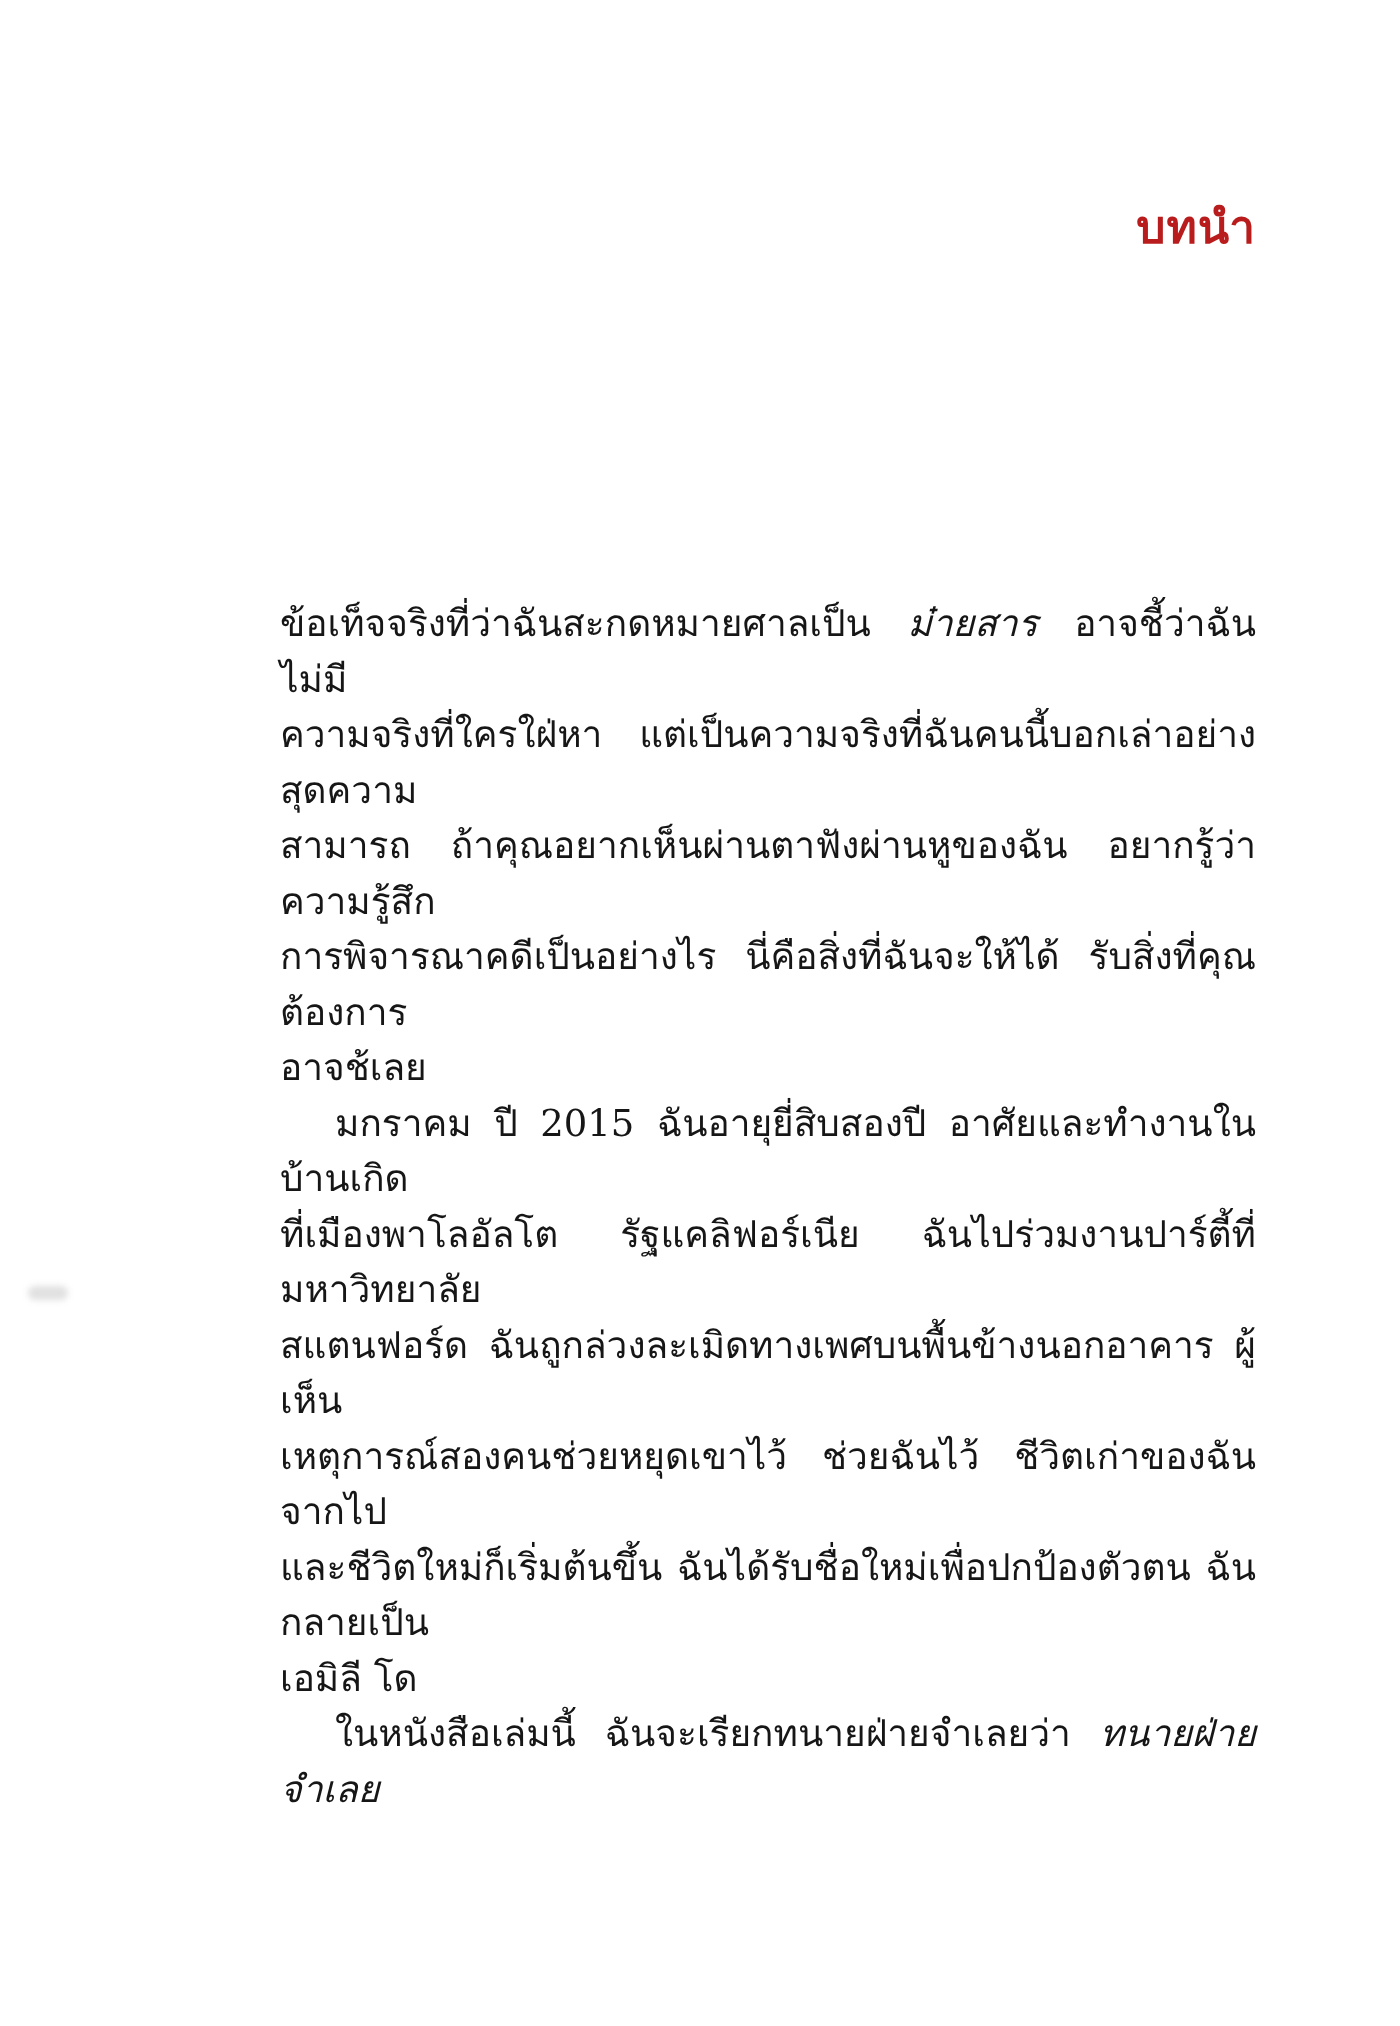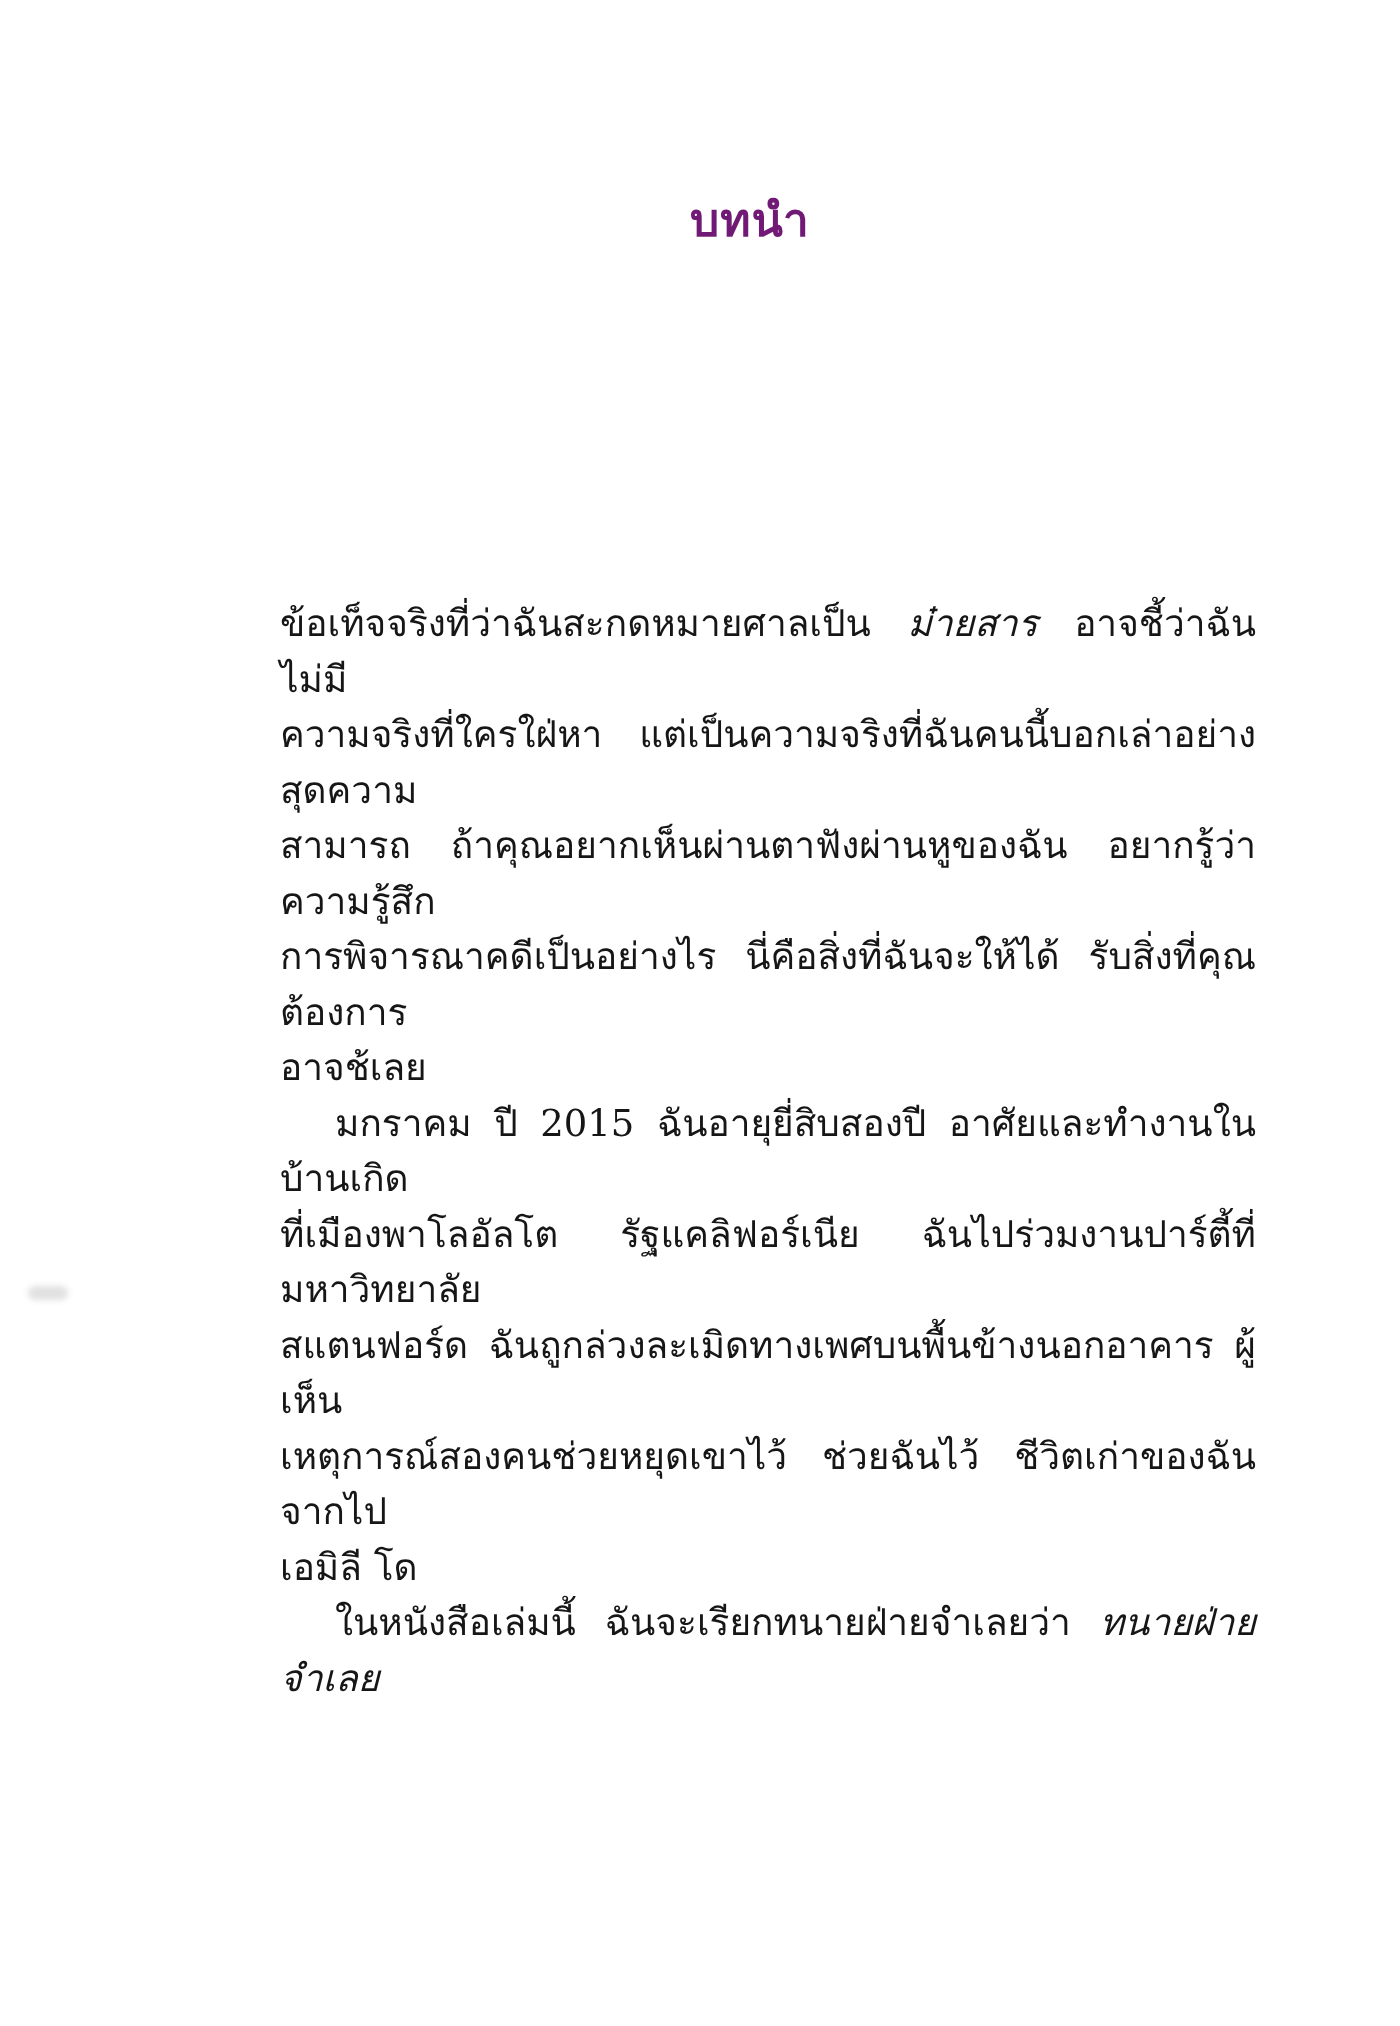--- a/index.html
+++ b/index.html
@@ -7,28 +7,28 @@
     position: relative;
     width: 1400px;
     height: 2026px;
     background: #ffffff;
     overflow: hidden;
     font-family: "DejaVu Serif", serif;
   }
   .chapter-title {
     position: absolute;
     left: 244px;
-    top: 190px;
+    top: 197px;
     width: 1012px;
-    text-align: center;
+    text-align: right;
     font-family: "DejaVu Sans", sans-serif;
     font-weight: 700;
     font-size: 46px;
     line-height: 60px;
-    color: #701a75;
+    color: #b91c1c;
     letter-spacing: 1px;
   }
   .body-text {
     position: absolute;
     left: 244px;
     top: 596px;
     width: 1012px;
     font-size: 37px;
     line-height: 55.5px;
     color: #161616;
@@ -68,18 +68,19 @@
   <div class="body-text">
       <div class="line"><span>ข้อเท็จจริงที่ว่าฉันสะกดหมายศาลเป็น </span><span class="run-italic">ม๋ายสาร</span><span> อาจชี้ว่าฉันไม่มี</span></div>
       <div class="line"><span>ความจริงที่ใครใฝ่หา แต่เป็นความจริงที่ฉันคนนี้บอกเล่าอย่างสุดความ</span></div>
       <div class="line"><span>สามารถ ถ้าคุณอยากเห็นผ่านตาฟังผ่านหูของฉัน อยากรู้ว่าความรู้สึก</span></div>
       <div class="line"><span>การพิจารณาคดีเป็นอย่างไร นี่คือสิ่งที่ฉันจะให้ได้ รับสิ่งที่คุณต้องการ</span></div>
       <div class="line short"><span>อาจช้เลย</span></div>
       <div class="line indent"><span>มกราคม ปี 2015 ฉันอายุยี่สิบสองปี อาศัยและทำงานในบ้านเกิด</span></div>
       <div class="line"><span>ที่เมืองพาโลอัลโต รัฐแคลิฟอร์เนีย ฉันไปร่วมงานปาร์ตี้ที่มหาวิทยาลัย</span></div>
       <div class="line"><span>สแตนฟอร์ด ฉันถูกล่วงละเมิดทางเพศบนพื้นข้างนอกอาคาร ผู้เห็น</span></div>
       <div class="line"><span>เหตุการณ์สองคนช่วยหยุดเขาไว้ ช่วยฉันไว้ ชีวิตเก่าของฉันจากไป</span></div>
+      <div class="line"><span>และชีวิตใหม่ก็เริ่มต้นขึ้น ฉันได้รับชื่อใหม่เพื่อปกป้องตัวตน ฉันกลายเป็น</span></div>
       <div class="line short"><span>เอมิลี โด</span></div>
       <div class="line indent"><span>ในหนังสือเล่มนี้ ฉันจะเรียกทนายฝ่ายจำเลยว่า </span><span class="run-italic">ทนายฝ่ายจำเลย</span></div>
     </div>
 
   <div class="scan-artifact"></div>
 </div>
 
 </body></html>

